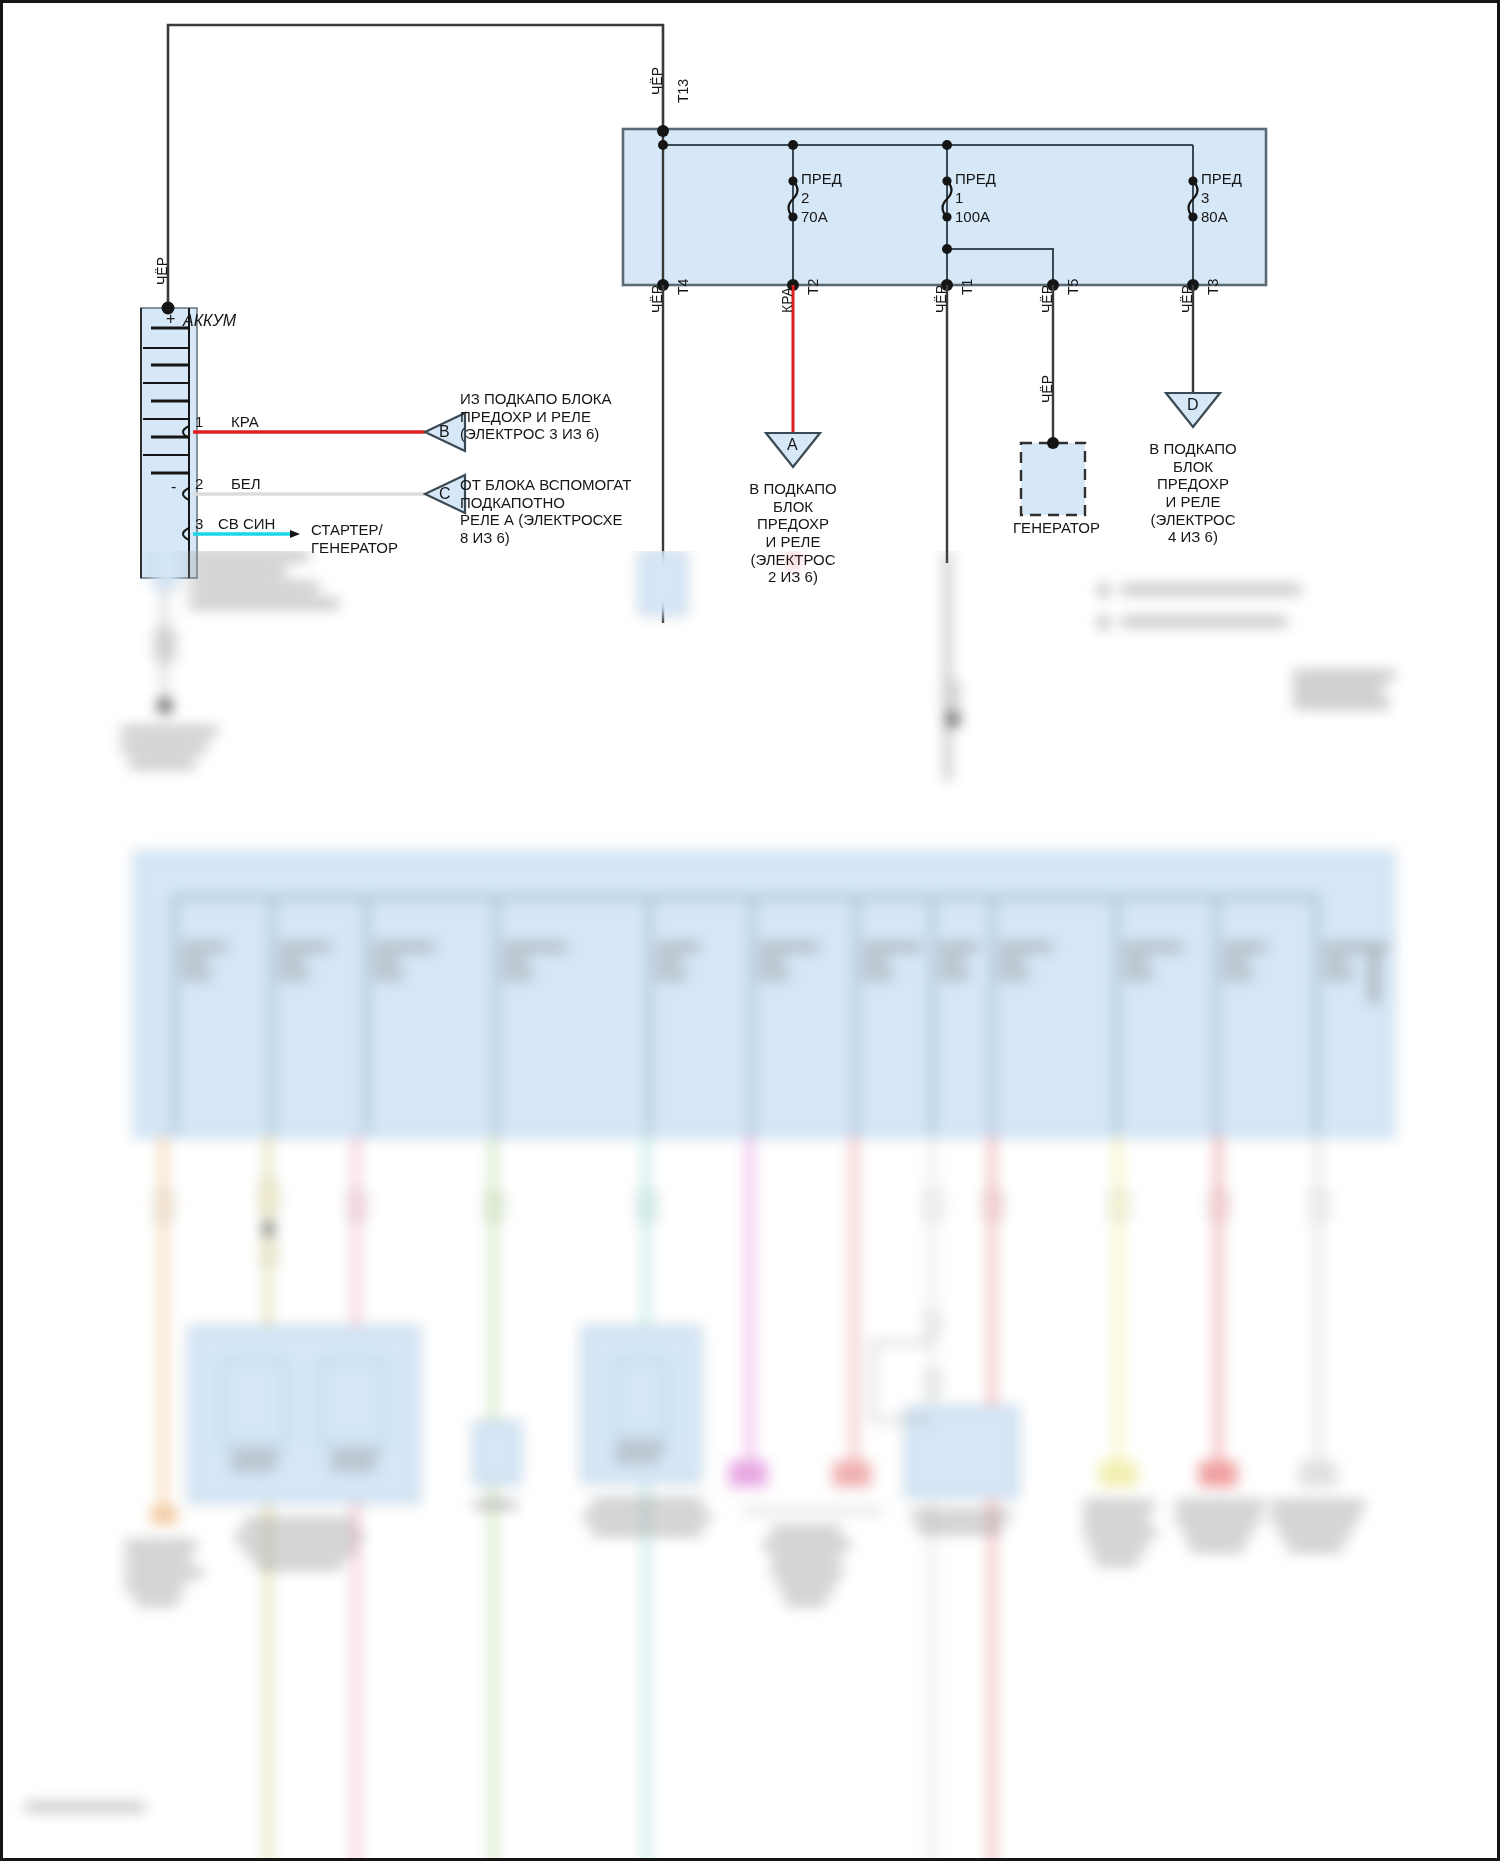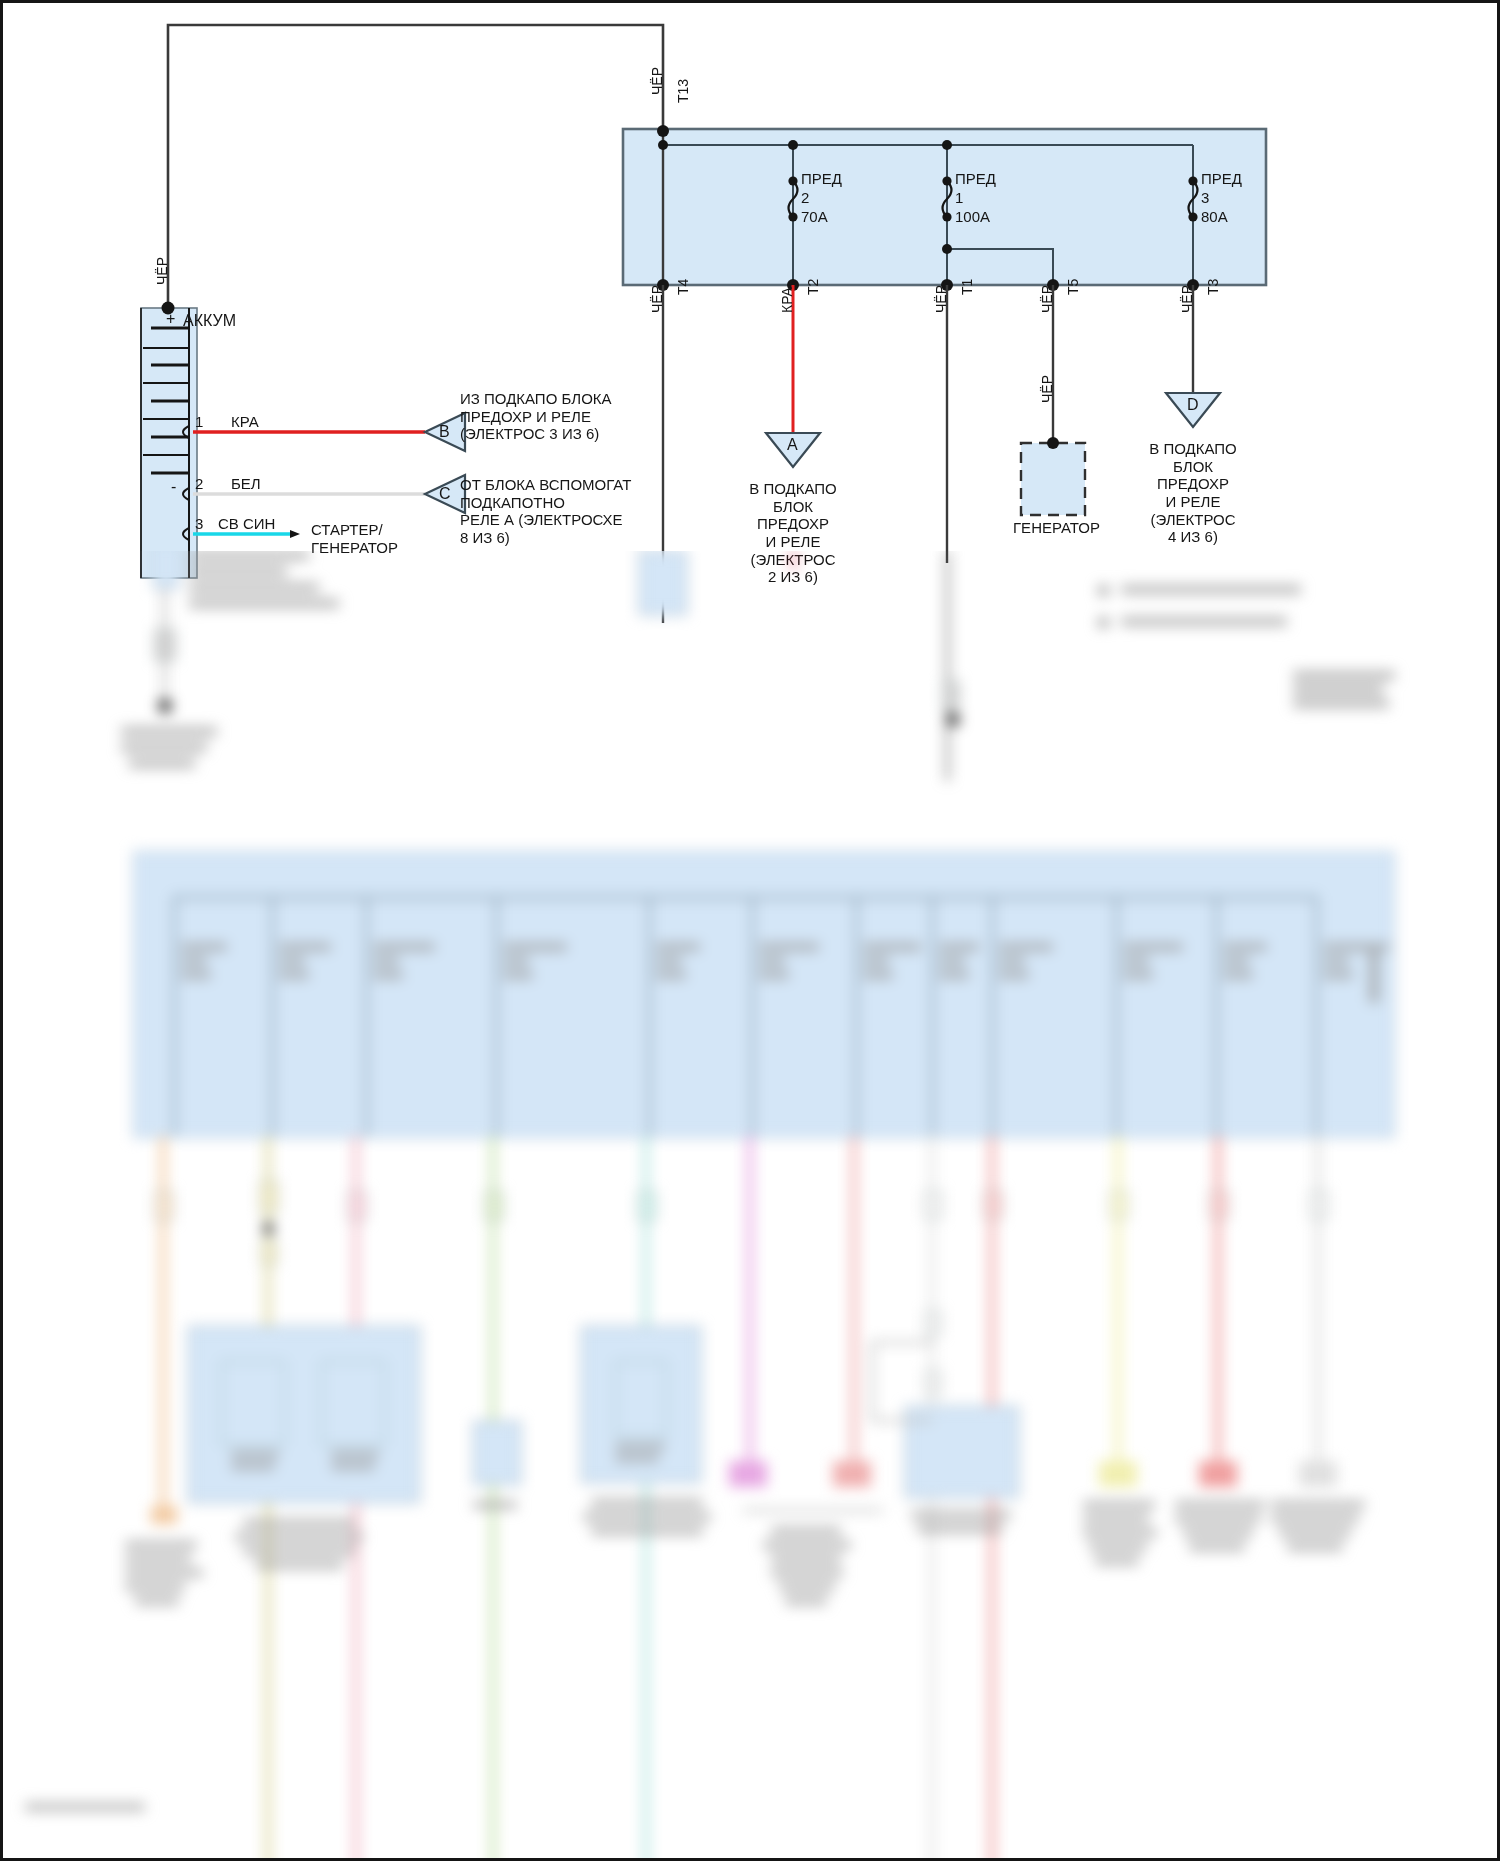--- a/index.html
+++ b/index.html
@@ -201,21 +201,21 @@
 ПОДКАПОТНО
 РЕЛЕ А (ЭЛЕКТРОСХЕ
 8 ИЗ 6)</div>
   <div class="lbl t-note ctr" style="left:1100px;top:437px;width:180px;">В ПОДКАПО
 БЛОК
 ПРЕДОХР
 И РЕЛЕ
 (ЭЛЕКТРОС
 4 ИЗ 6)</div>
 
-  <div class="lbl t-big" style="left:180px;top:309px;">АККУМ</div>
+  <div class="lbl t-big" style="left:180px;top:309px;font-style:italic;">АККУМ</div>
   <div class="lbl t-big" style="left:163px;top:307px;">+</div>
   <div class="lbl t-big" style="left:168px;top:475px;">-</div>
 
   <div class="lbl t-note" style="left:192px;top:410px;">1</div>
   <div class="lbl t-note" style="left:228px;top:410px;">КРА</div>
 
   <div class="lbl t-note" style="left:192px;top:472px;">2</div>
   <div class="lbl t-note" style="left:228px;top:472px;">БЕЛ</div>
 
   <div class="lbl t-note" style="left:192px;top:512px;">3</div>

